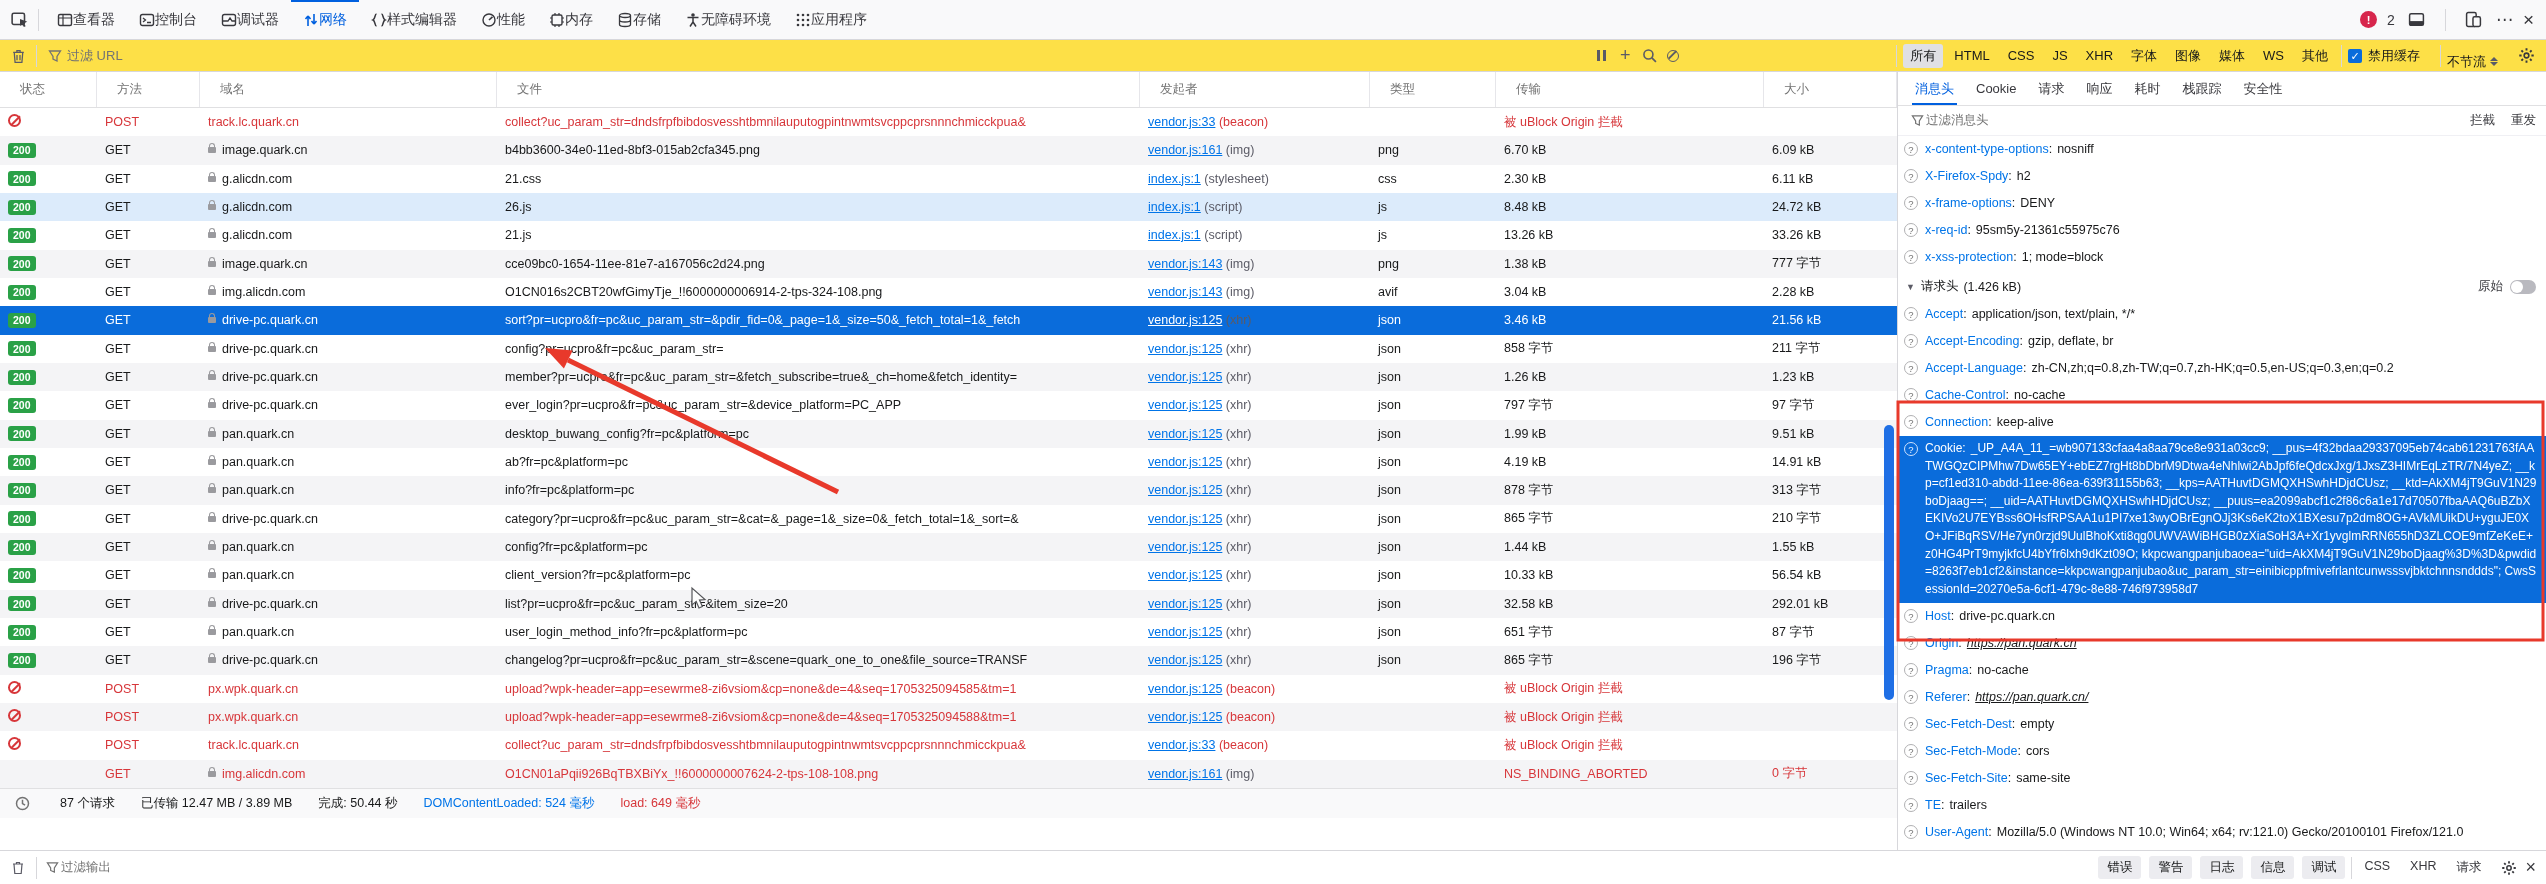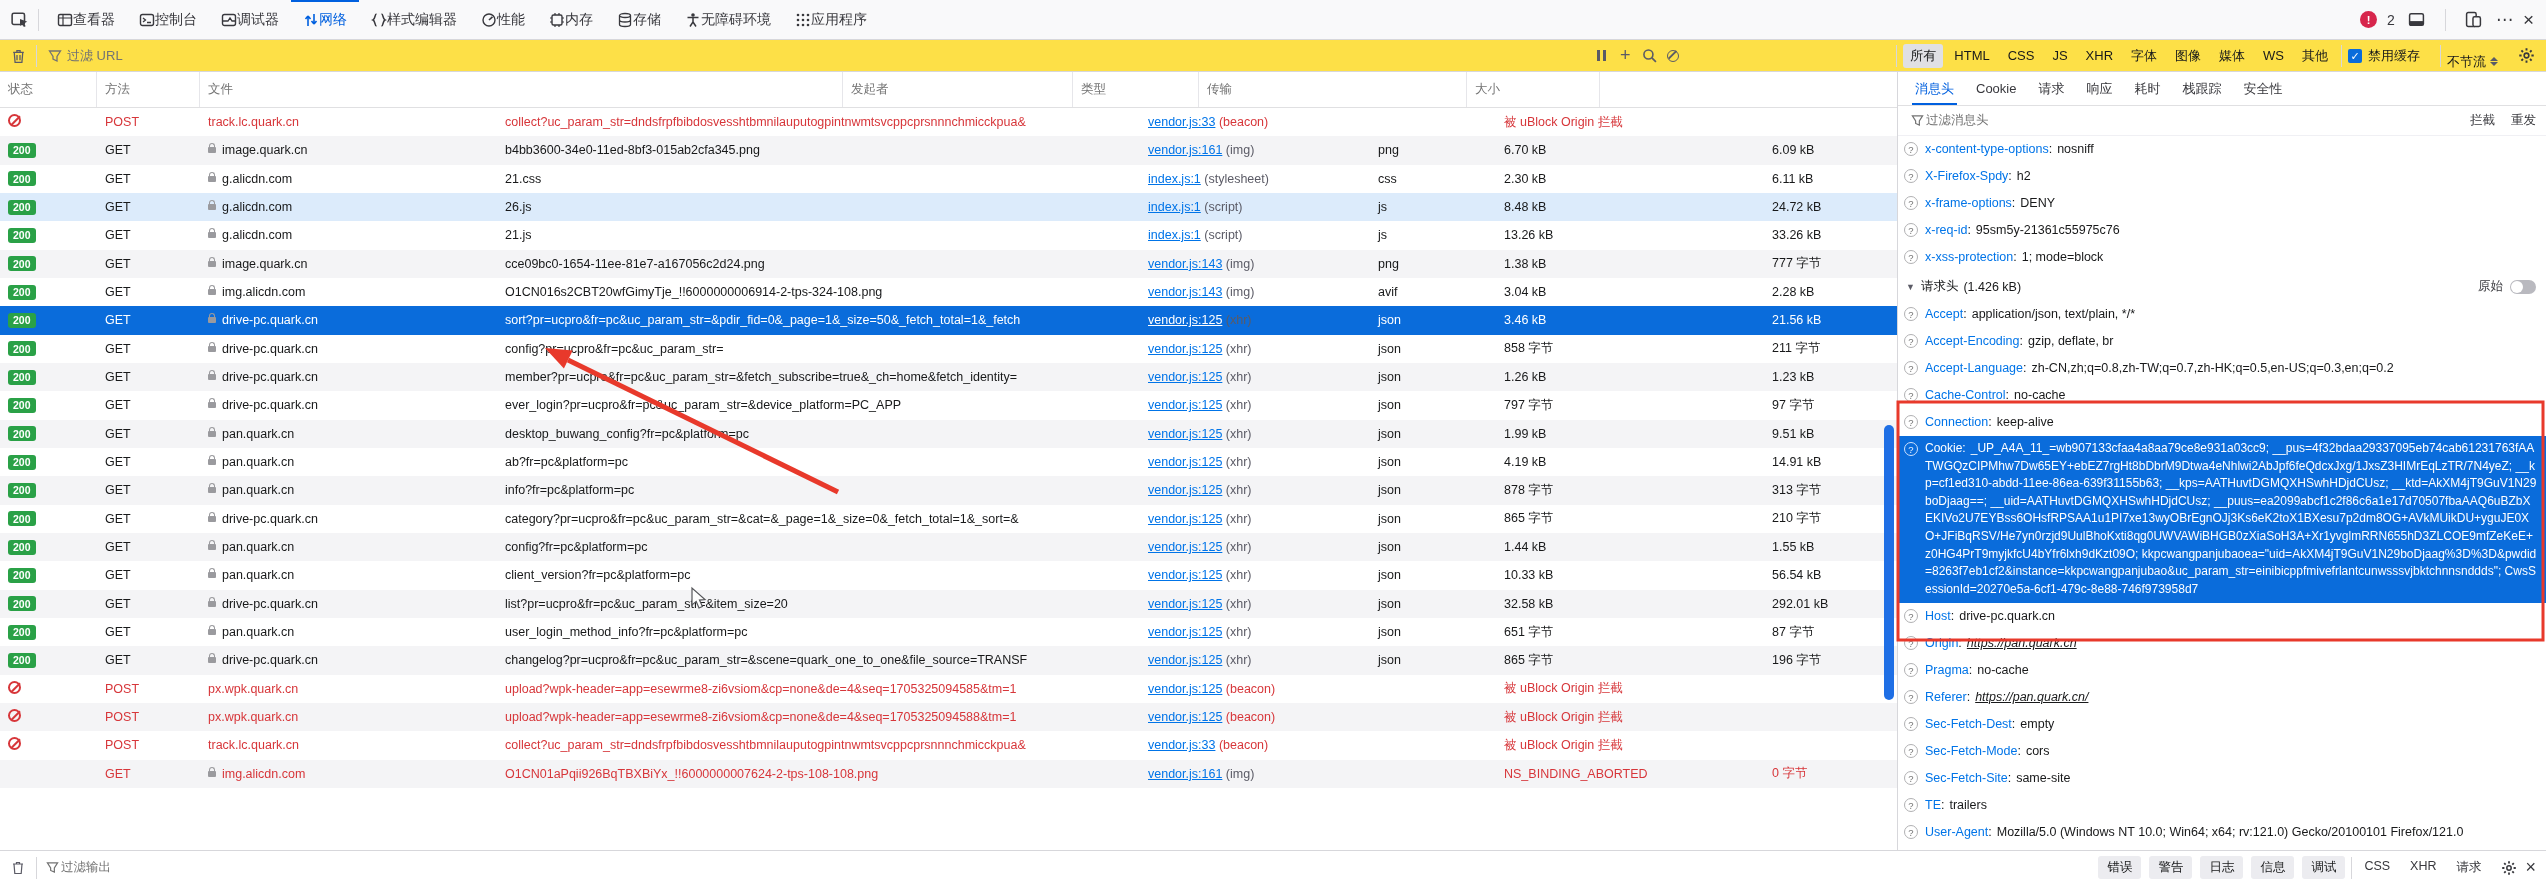--- a/index.html
+++ b/index.html
@@ -30,21 +30,21 @@
   .blkicon::after { content:""; position:absolute; left:-1px; top:3.8px; width:10.5px; height:1.6px; background:#5b5b66; transform:rotate(-45deg); }
   .cb { width:14px; height:14px; background:#0a6cdb; border-radius:2px; color:#fff; font-size:11px; line-height:14px; text-align:center; display:inline-block; }
   .updown { display:inline-flex; flex-direction:column; gap:1px; margin-left:4px; }
   .updown i { width:0; height:0; border-left:4px solid transparent; border-right:4px solid transparent; }
   .updown i.up { border-bottom:4px solid #5b5b66; }
   .updown i.dn { border-top:4px solid #5b5b66; }
 
   
   .lpane { position:absolute; left:0; top:72px; width:1897px; height:716px; background:#fff; overflow:hidden; }
   .thead { display:flex; height:36px; align-items:center; border-bottom:1px solid #e0e0e2; color:#737373; font-size:12.5px; background:#fff; }
-  .thead .cell { border-right:1px solid #e6e6ea; height:100%; display:flex; align-items:center; padding-left:8px; }
+  .thead .cell { border-right:1px solid #e6e6ea; height:100%; display:flex; align-items:center; padding-left:20px; }
   .row { display:flex; height:28.33px; align-items:center; font-size:12.5px; white-space:nowrap; }
   .row:nth-child(even) { background:#f4f4f6; }
   .row.hover { background:#dcebfb; }
   .row.selected { background:#0a6cdb; color:#fff; }
   .row.selected .cell { color:#fff !important; }
   .row.selected a { color:#fff !important; }
   .cell { padding-left:8px; overflow:hidden; text-overflow:clip; flex:none; }
   .c-st{width:97px} .c-m{width:103px} .c-d{width:297px} .c-f{width:643px} .c-i{width:230px} .c-t{width:126px} .c-tr{width:268px} .c-sz{width:133px}
   .badge200 { display:inline-block; background:#2aa147; color:#fff; border-radius:3px; font-size:10.5px; padding:1.5px 5px; font-weight:bold; }
   .blkred { width:13px; height:13px; border:2px solid #d7363a; border-radius:50%; position:relative; display:inline-block; }
@@ -298,20 +298,21 @@
             <path d="M8 1.2 V3.4 M8 12.6 V14.8 M1.2 8 H3.4 M12.6 8 H14.8 M3.2 3.2 L4.7 4.7 M11.3 11.3 L12.8 12.8 M12.8 3.2 L11.3 4.7 M4.7 11.3 L3.2 12.8"></path>
           </g>
         </svg>
     </span>
   </div>
 
   <div class="lpane">
     <div class="thead" id="table-header">
         <div class="cell c-st">状态</div>
         <div class="cell c-m">方法</div>
+        <div class="cell c-d">域名</div>
         <div class="cell c-f">文件</div>
         <div class="cell c-i">发起者</div>
         <div class="cell c-t">类型</div>
         <div class="cell c-tr">传输</div>
         <div class="cell c-sz">大小</div>
       </div>
     <div id="rows">
         <div class="row blocked">
           <span class="cell c-st"><span class="blkred"></span></span>
           <span class="cell c-m">POST</span>
@@ -549,20 +550,33 @@
           <span class="cell c-f">O1CN01aPqii926BqTBXBiYx_!!6000000007624-2-tps-108-108.png</span>
           <span class="cell c-i"><a>vendor.js:161</a><span class="inote"> (img)</span></span>
           <span class="cell c-t"></span>
           <span class="cell c-tr redtext">NS_BINDING_ABORTED</span>
           <span class="cell c-sz">0 字节</span>
         </div>
       </div>
   </div>
   <div class="vscroll"></div>
 
+  <div class="statusbar">
+    <span class="iconbtn">
+      <svg width="15" height="15" viewBox="0 0 14 14">
+          <circle cx="7" cy="7" r="5.6" fill="none" stroke="#737373" stroke-width="1.4"></circle>
+          <path d="M7 3.6 V7 L9.4 8.6" stroke="#737373" stroke-width="1.4" fill="none"></path>
+        </svg>
+    </span>
+    <span>87 个请求</span>
+    <span>已传输 12.47 MB / 3.89 MB</span>
+    <span>完成: 50.44 秒</span>
+    <span class="blue">DOMContentLoaded: 524 毫秒</span>
+    <span class="red">load: 649 毫秒</span>
+  </div>
 
   <div class="rpanel">
     <div class="dtabs" id="detail-tabs">
         <span class="dtab active">消息头</span>
         <span class="dtab">Cookie</span>
         <span class="dtab">请求</span>
         <span class="dtab">响应</span>
         <span class="dtab">耗时</span>
         <span class="dtab">栈跟踪</span>
         <span class="dtab">安全性</span>

